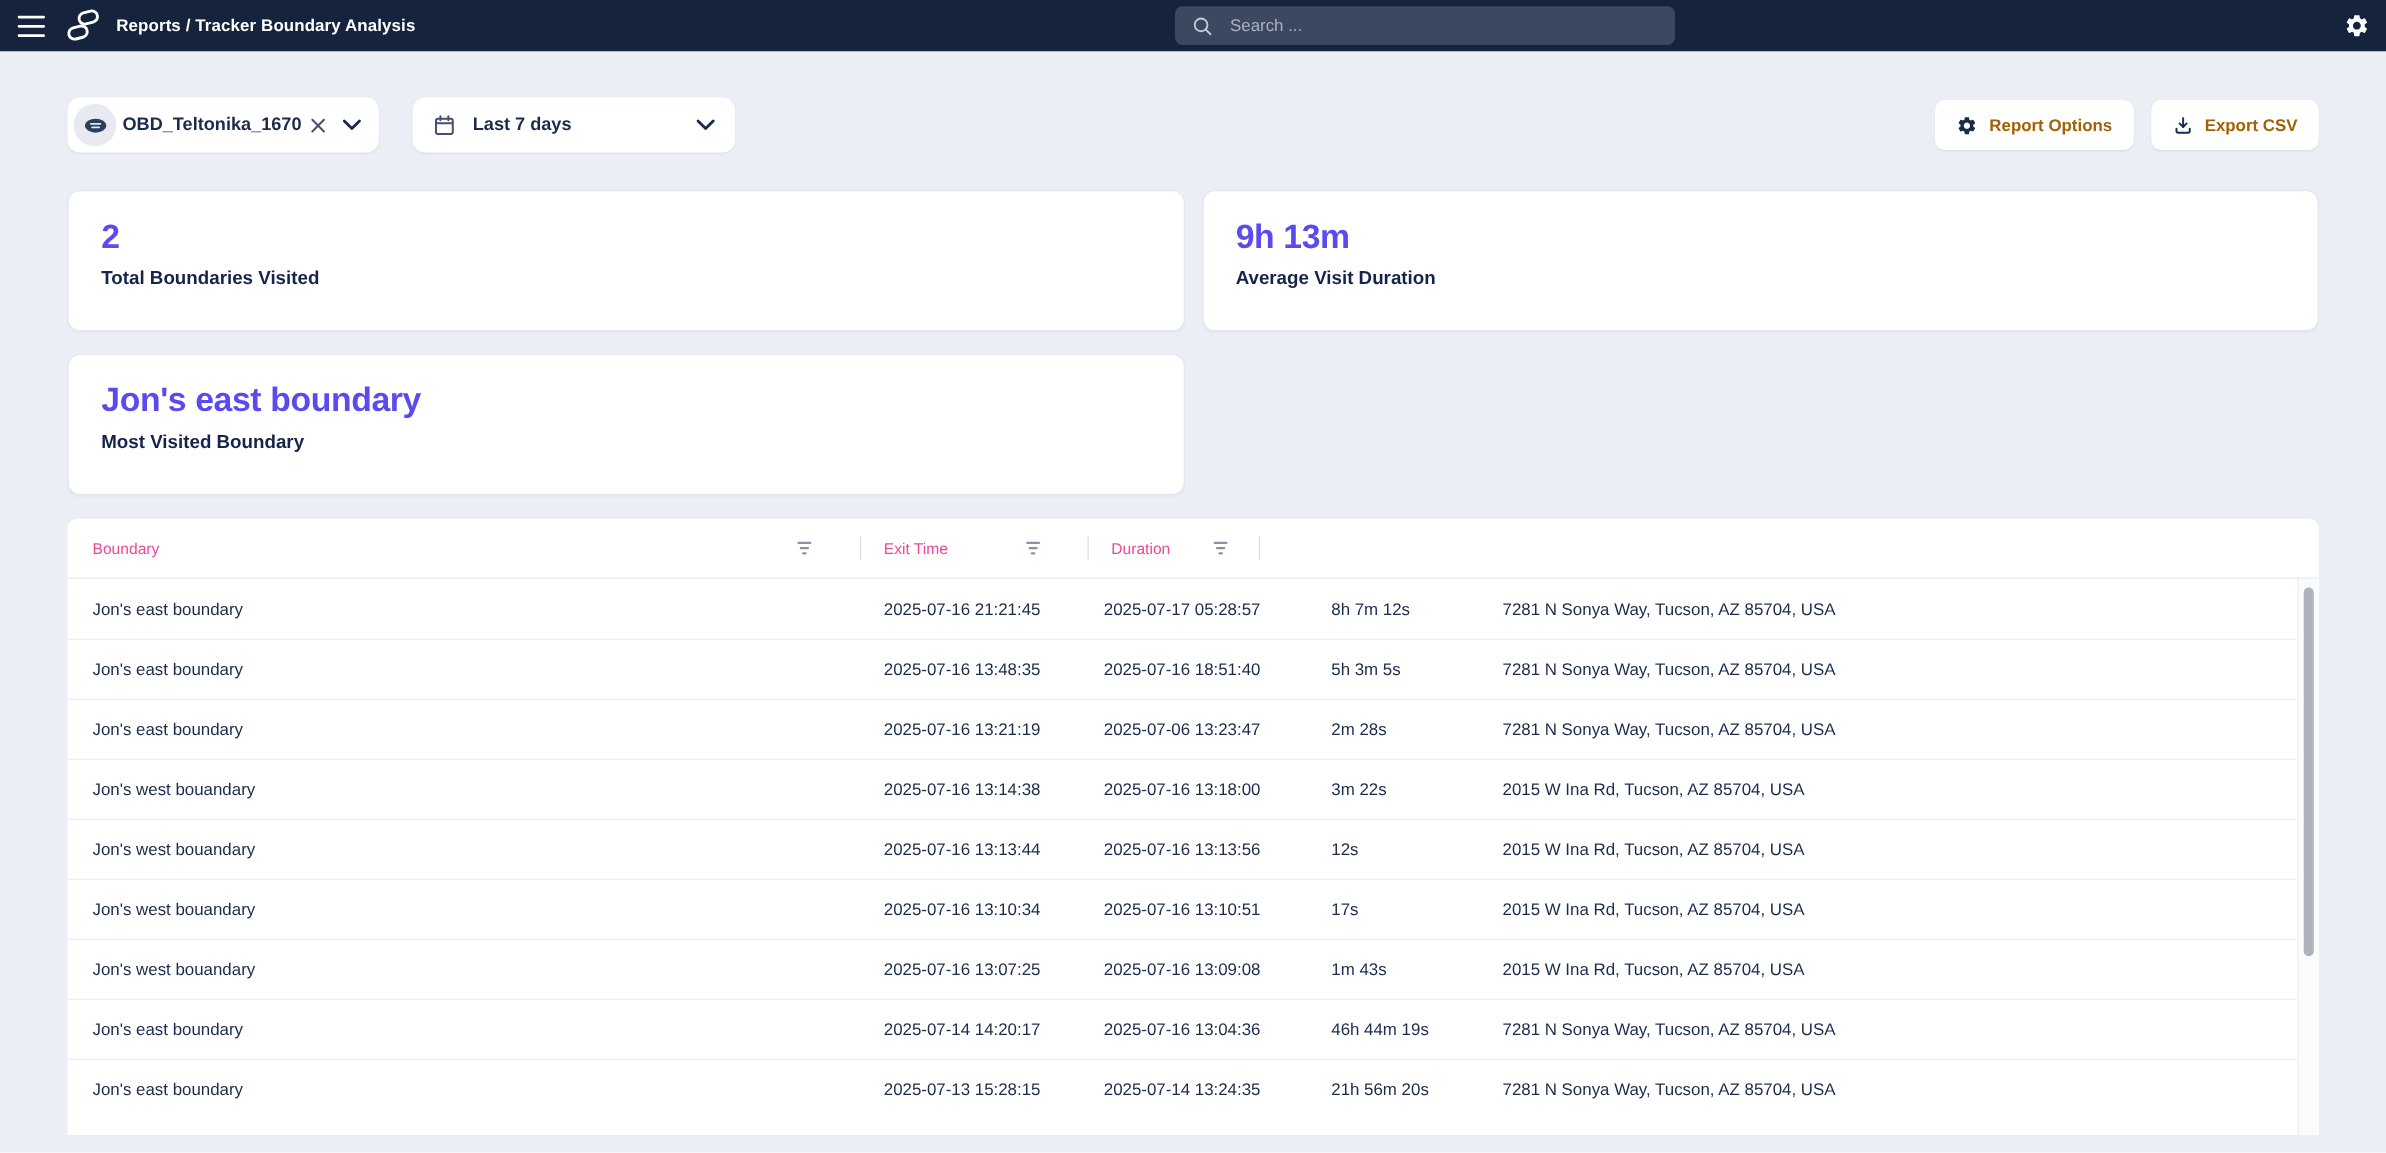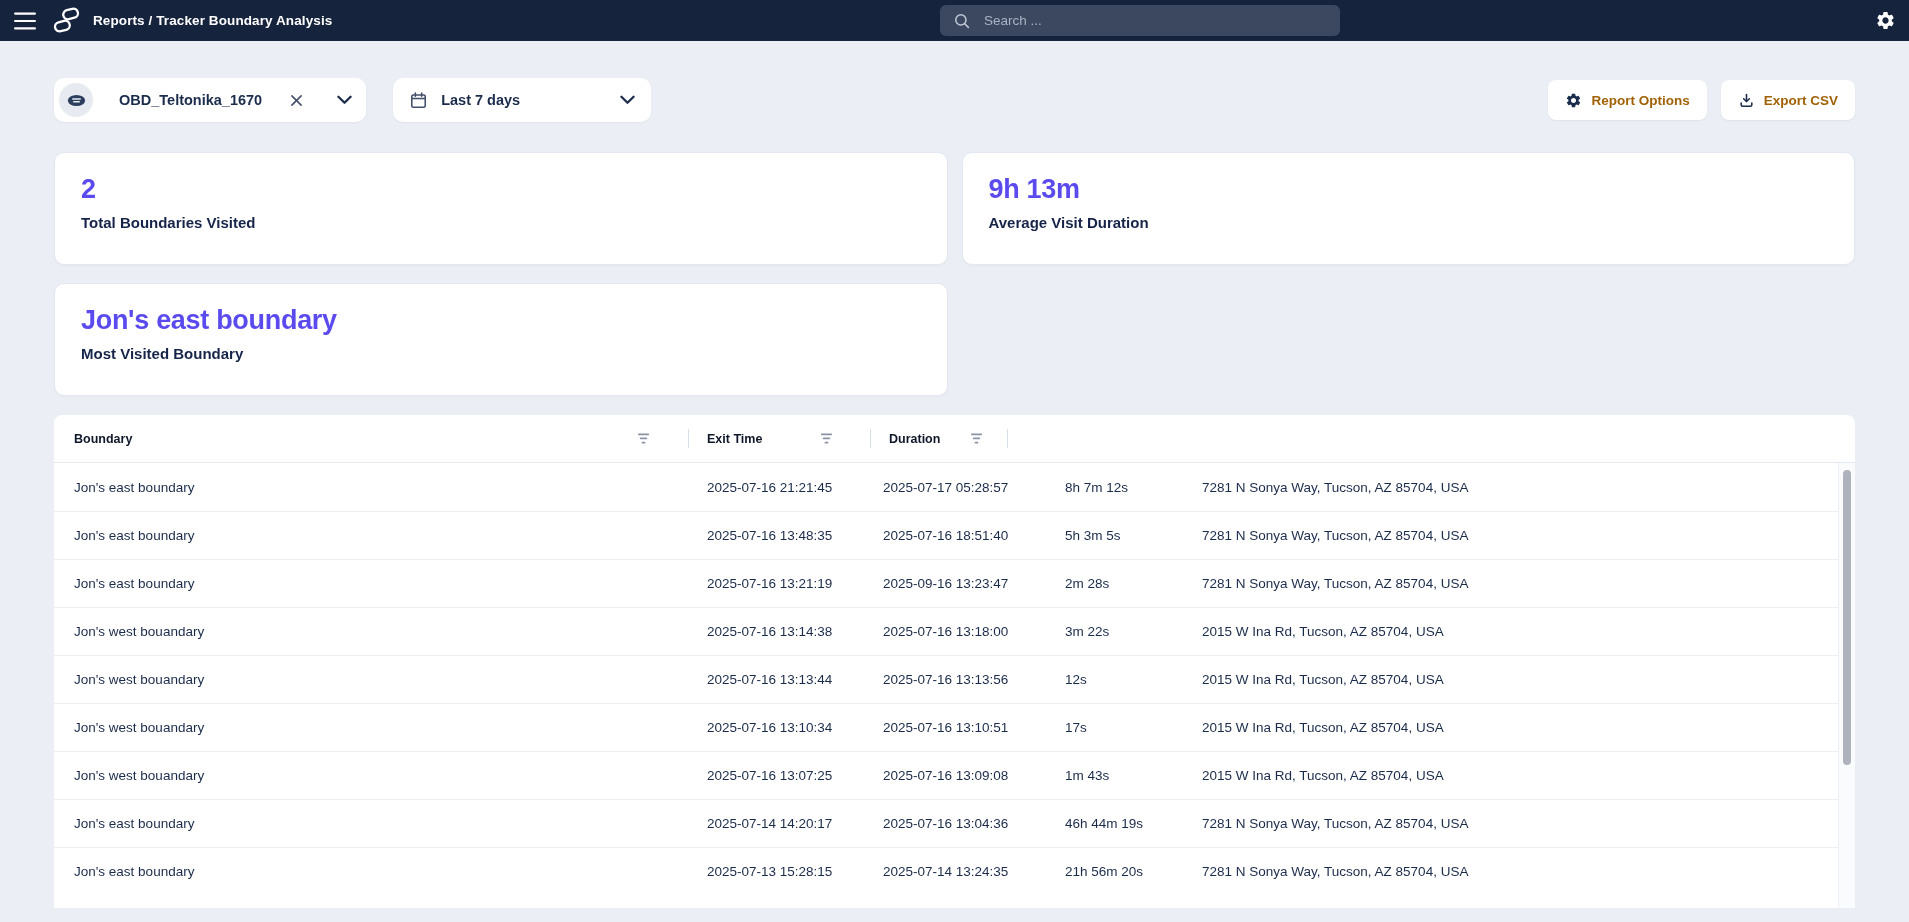--- a/index.html
+++ b/index.html
@@ -31,21 +31,21 @@
     flex: 1; background: transparent; border: none; outline: none;
     color: #E5E9F0; font-size: 13.5px; font-family: inherit;
   }
   .searchbox input::placeholder { color: #A9B2C2; opacity: 1; }
   .topbar-gear { position: absolute; right: 13px; top: 10px; }
 
   
   .filter-row { margin: 37px 54px 0; display: flex; align-items: center; }
   .device-pill {
     height: 44px; background: #fff; border-radius: 10px;
-    display: flex; align-items: center; padding: 0 14px 0 5px; gap: 26px;
+    display: flex; align-items: center; padding: 0 14px 0 5px; gap: 5px;
     box-shadow: 0 1px 2px rgba(16,24,40,.05);
   }
   .avatar {
     width: 34px; height: 34px; border-radius: 50%;
     background: #E7EAF1; display: flex; align-items: center; justify-content: center;
   }
   .pill-label { font-weight: 600; font-size: 14.5px; color: #1B2B4B; white-space: nowrap; }
   .pill-close { margin-left: 2px; }
   .pill-chevron { margin-left: 8px; }
   .date-box {
@@ -78,21 +78,21 @@
     margin: 19px 54px 0; background: #fff; border-radius: 8px 8px 0 0;
     height: 493px; position: relative; overflow: hidden;
   }
   .thead { display: flex; height: 48px; align-items: stretch; border-bottom: 1px solid #E4E8F0; }
   .hcell { position: relative; display: flex; align-items: center; justify-content: space-between; }
   .hcell::after {
     content: ""; position: absolute; right: 0; top: 14px; bottom: 14px;
     width: 1px; background: #D9DFE9;
   }
   .hcell.c4::after { right: 19px; }
-  .hlabel { color: #0f172a; font-size: 12.5px; font-weight: 700; white-space: nowrap; }
+  .hlabel { color: #ec4899; font-size: 12.5px; font-weight: 400; white-space: nowrap; }
   .c0 { width: 635px; padding-left: 20px; }
   .c1 { width: 176px; padding-left: 18px; }
   .c2 { width: 182px; padding-left: 18px; }
   .c3 { width: 137px; padding-left: 18px; }
   .c4 { flex: 1; padding-left: 18px; }
   .filter-btn { background: none; border: none; padding: 0; cursor: pointer; display: flex; align-items: center; }
   .f0 { margin-right: 38px; } .f1 { margin-right: 34px; } .f2 { margin-right: 37px; }
   .f3 { margin-right: 24px; } .f4 { margin-right: 58px; }
   .tbody { }
   .trow { display: flex; height: 48px; align-items: center; }
@@ -253,21 +253,21 @@
       <div class="trow">
         <div class="tcell c0">Jon's east boundary</div>
         <div class="tcell c1">2025-07-16 13:48:35</div>
         <div class="tcell c2">2025-07-16 18:51:40</div>
         <div class="tcell c3">5h 3m 5s</div>
         <div class="tcell c4">7281 N Sonya Way, Tucson, AZ 85704, USA</div>
       </div>
       <div class="trow">
         <div class="tcell c0">Jon's east boundary</div>
         <div class="tcell c1">2025-07-16 13:21:19</div>
-        <div class="tcell c2">2025-09-16 13:23:47</div>
+        <div class="tcell c2">2025-07-06 13:23:47</div>
         <div class="tcell c3">2m 28s</div>
         <div class="tcell c4">7281 N Sonya Way, Tucson, AZ 85704, USA</div>
       </div>
       <div class="trow">
         <div class="tcell c0">Jon's west bouandary</div>
         <div class="tcell c1">2025-07-16 13:14:38</div>
         <div class="tcell c2">2025-07-16 13:18:00</div>
         <div class="tcell c3">3m 22s</div>
         <div class="tcell c4">2015 W Ina Rd, Tucson, AZ 85704, USA</div>
       </div>

